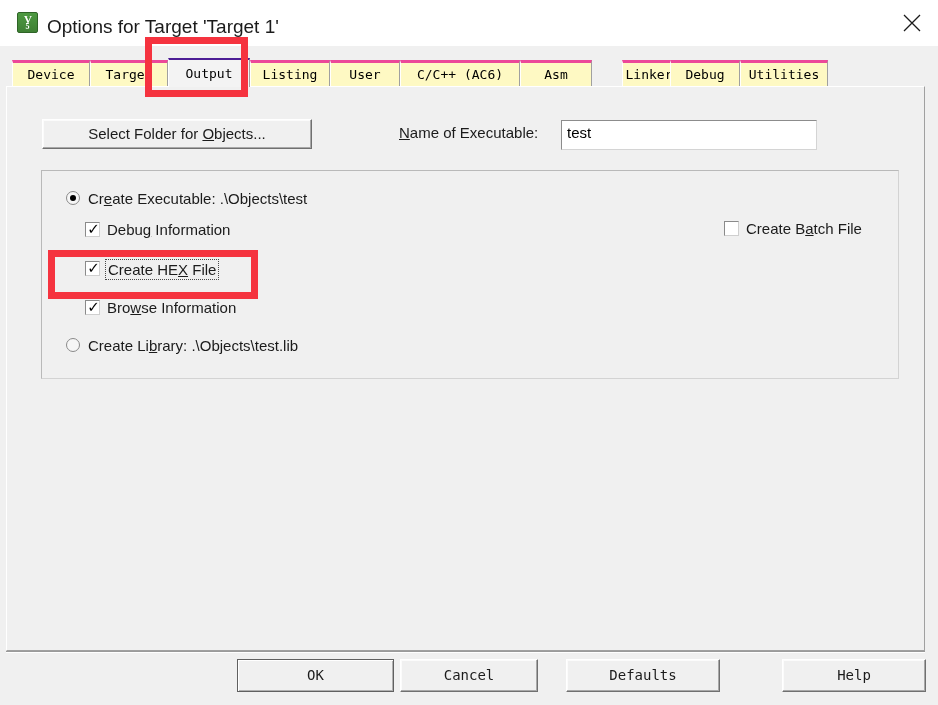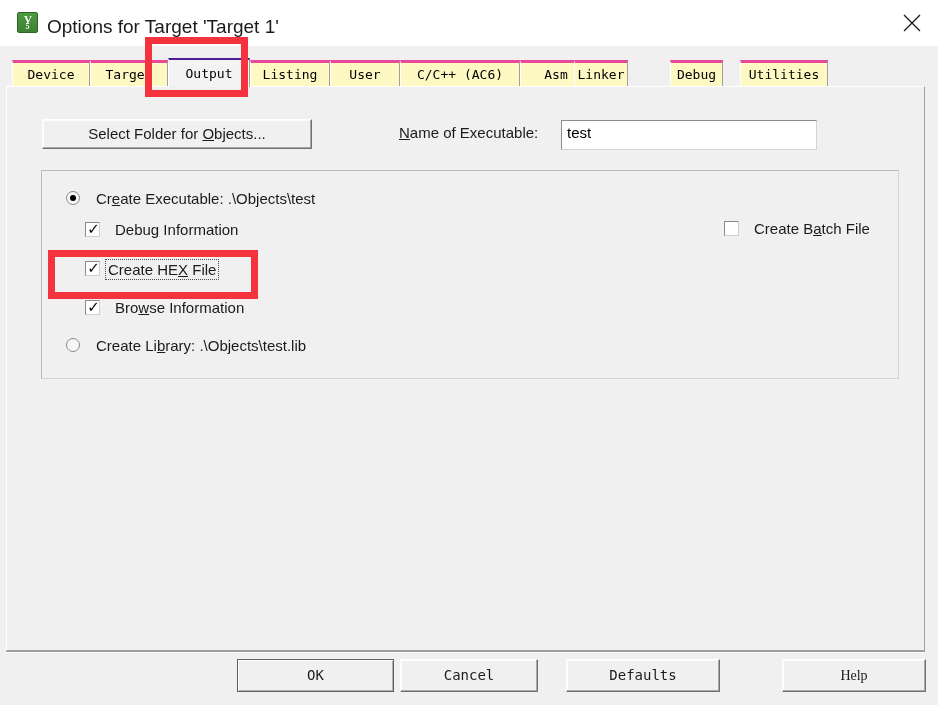--- a/index.html
+++ b/index.html
@@ -228,21 +228,20 @@
     background: #000000;
   }
   .ctl-label {
     position: absolute;
     left: 22px; top: 0;
     font-size: 15px;
     color: #1b1b1b;
     line-height: 19px;
     white-space: nowrap;
     font-family: "Liberation Sans", sans-serif;
-    margin-left: 8px;
   }
   .focus-ring {
     border: 1px dotted #4a4a4a;
     padding: 0 2px;
     margin-left: -2px;
   }
 
   
   #bottom-sep {
     position: absolute;
@@ -283,22 +282,22 @@
 <div id="dialog-body">
 
   <div id="tabstrip">
     <div class="tab" style="left:6px;width:78px;">Device</div>
     <div class="tab" style="left:84px;width:78px;">Target</div>
     <div class="tab selected" style="left:162px;width:82px;">Output</div>
     <div class="tab" style="left:244px;width:80px;">Listing</div>
     <div class="tab" style="left:324px;width:70px;">User</div>
     <div class="tab" style="left:394px;width:120px;">C/C++ (AC6)</div>
     <div class="tab" style="left:514px;width:72px;">Asm</div>
-    <div class="tab" style="left:568px;width:54px;text-align:center;">Linker</div>
-    <div class="tab" style="left:664px;width:53px;">Debug</div>
+    <div class="tab" style="left:616px;width:54px;text-align:center;">Linker</div>
+    <div class="tab" style="left:664px;width:70px;">Debug</div>
     <div class="tab" style="left:734px;width:88px;">Utilities</div>
   </div>
 
   <div id="tabpage">
 
     <div class="btn" style="left:35px; top:32px; width:270px; height:30px; line-height:28px;">
       <span class="lbl"><span>Select Folder for </span><span class="u">O</span><span>bjects...</span></span>
     </div>
 
     <div class="static" style="left:392px; top:37px;"><span class="u">N</span><span>ame of Executable:</span></div>
@@ -352,20 +351,20 @@
 
   <div class="btn mono default-btn" style="left:237px; top:613px; width:157px; height:33px; line-height:31px;">
     <span class="lbl">OK</span>
   </div>
   <div class="btn mono" style="left:400px; top:613px; width:138px; height:33px; line-height:31px;">
     <span class="lbl">Cancel</span>
   </div>
   <div class="btn mono" style="left:545px; top:613px; width:154px; height:33px; line-height:31px;margin-left:21px;">
     <span class="lbl">Defaults</span>
   </div>
-  <div class="btn mono" style="left:782px; top:613px; width:144px; height:33px; line-height:31px;font-family:Liberation Serif, serif;">
+  <div class="btn mono" style="left:782px; top:613px; width:144px; height:33px; line-height:31px;">
     <span class="lbl">Help</span>
   </div>
 
 </div>
 
 <div class="annot" style="left:145px; top:37px; width:103px; height:60px;"></div>
 <div class="annot" style="left:48px; top:250px; width:210px; height:49px;"></div>
 
 </body></html>

